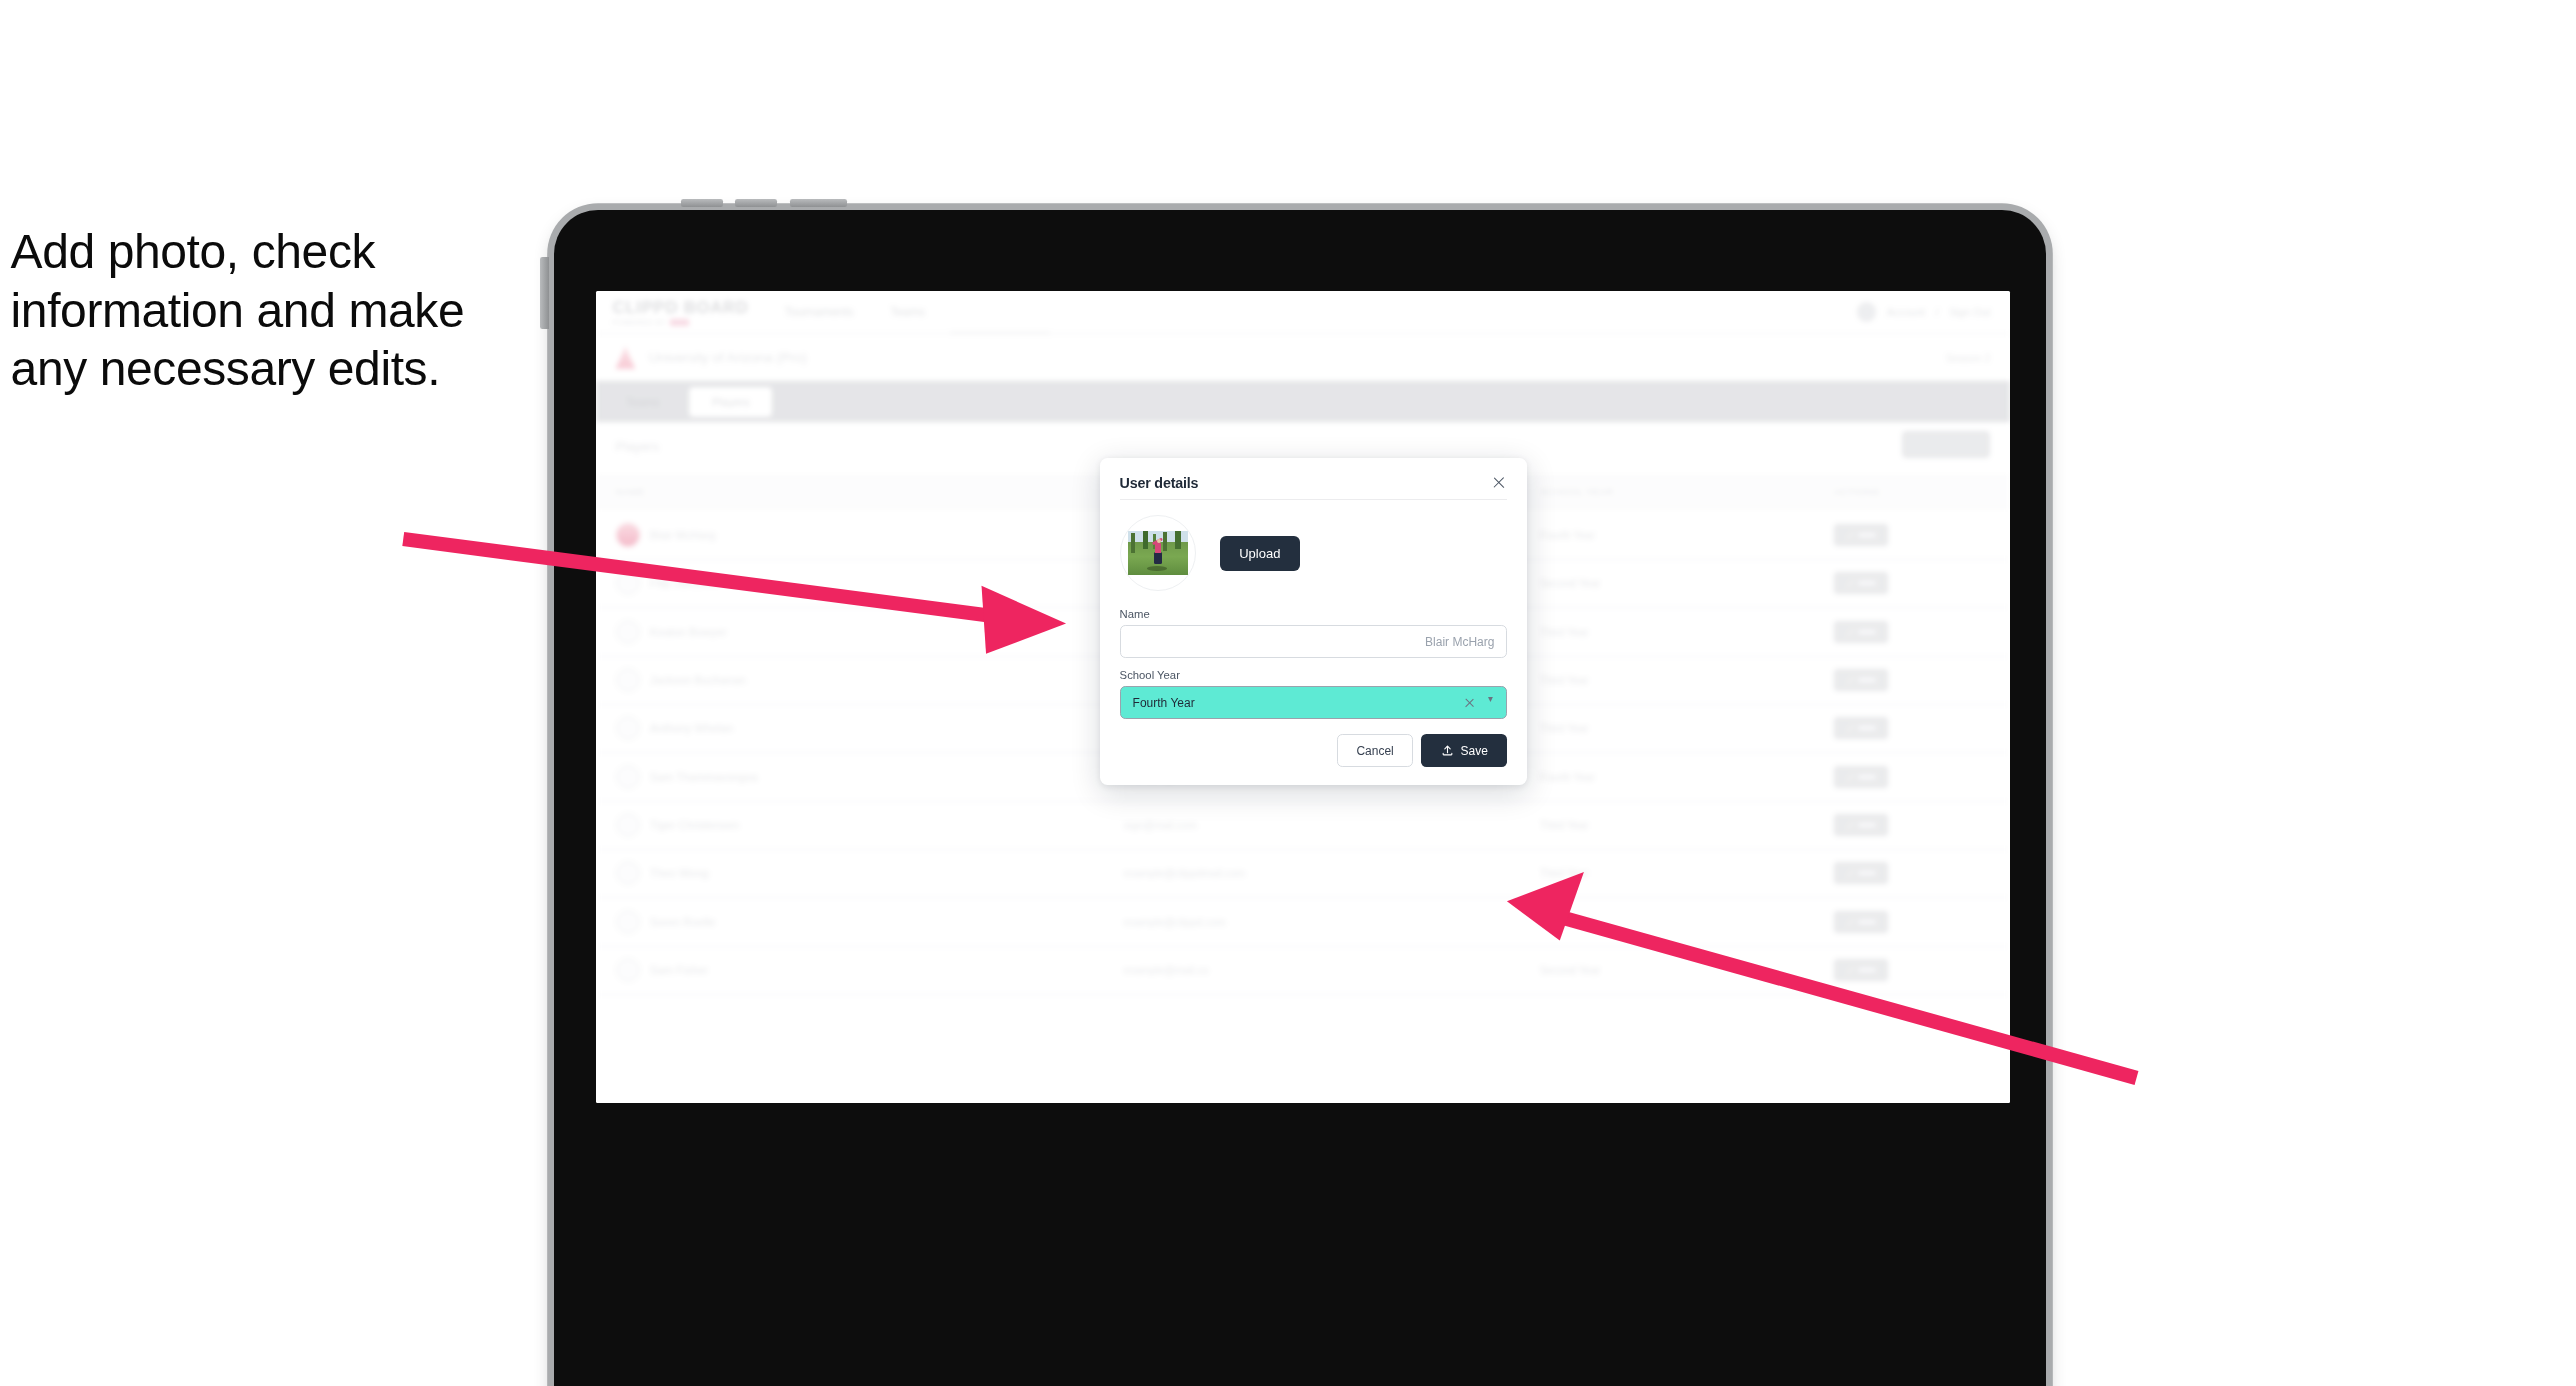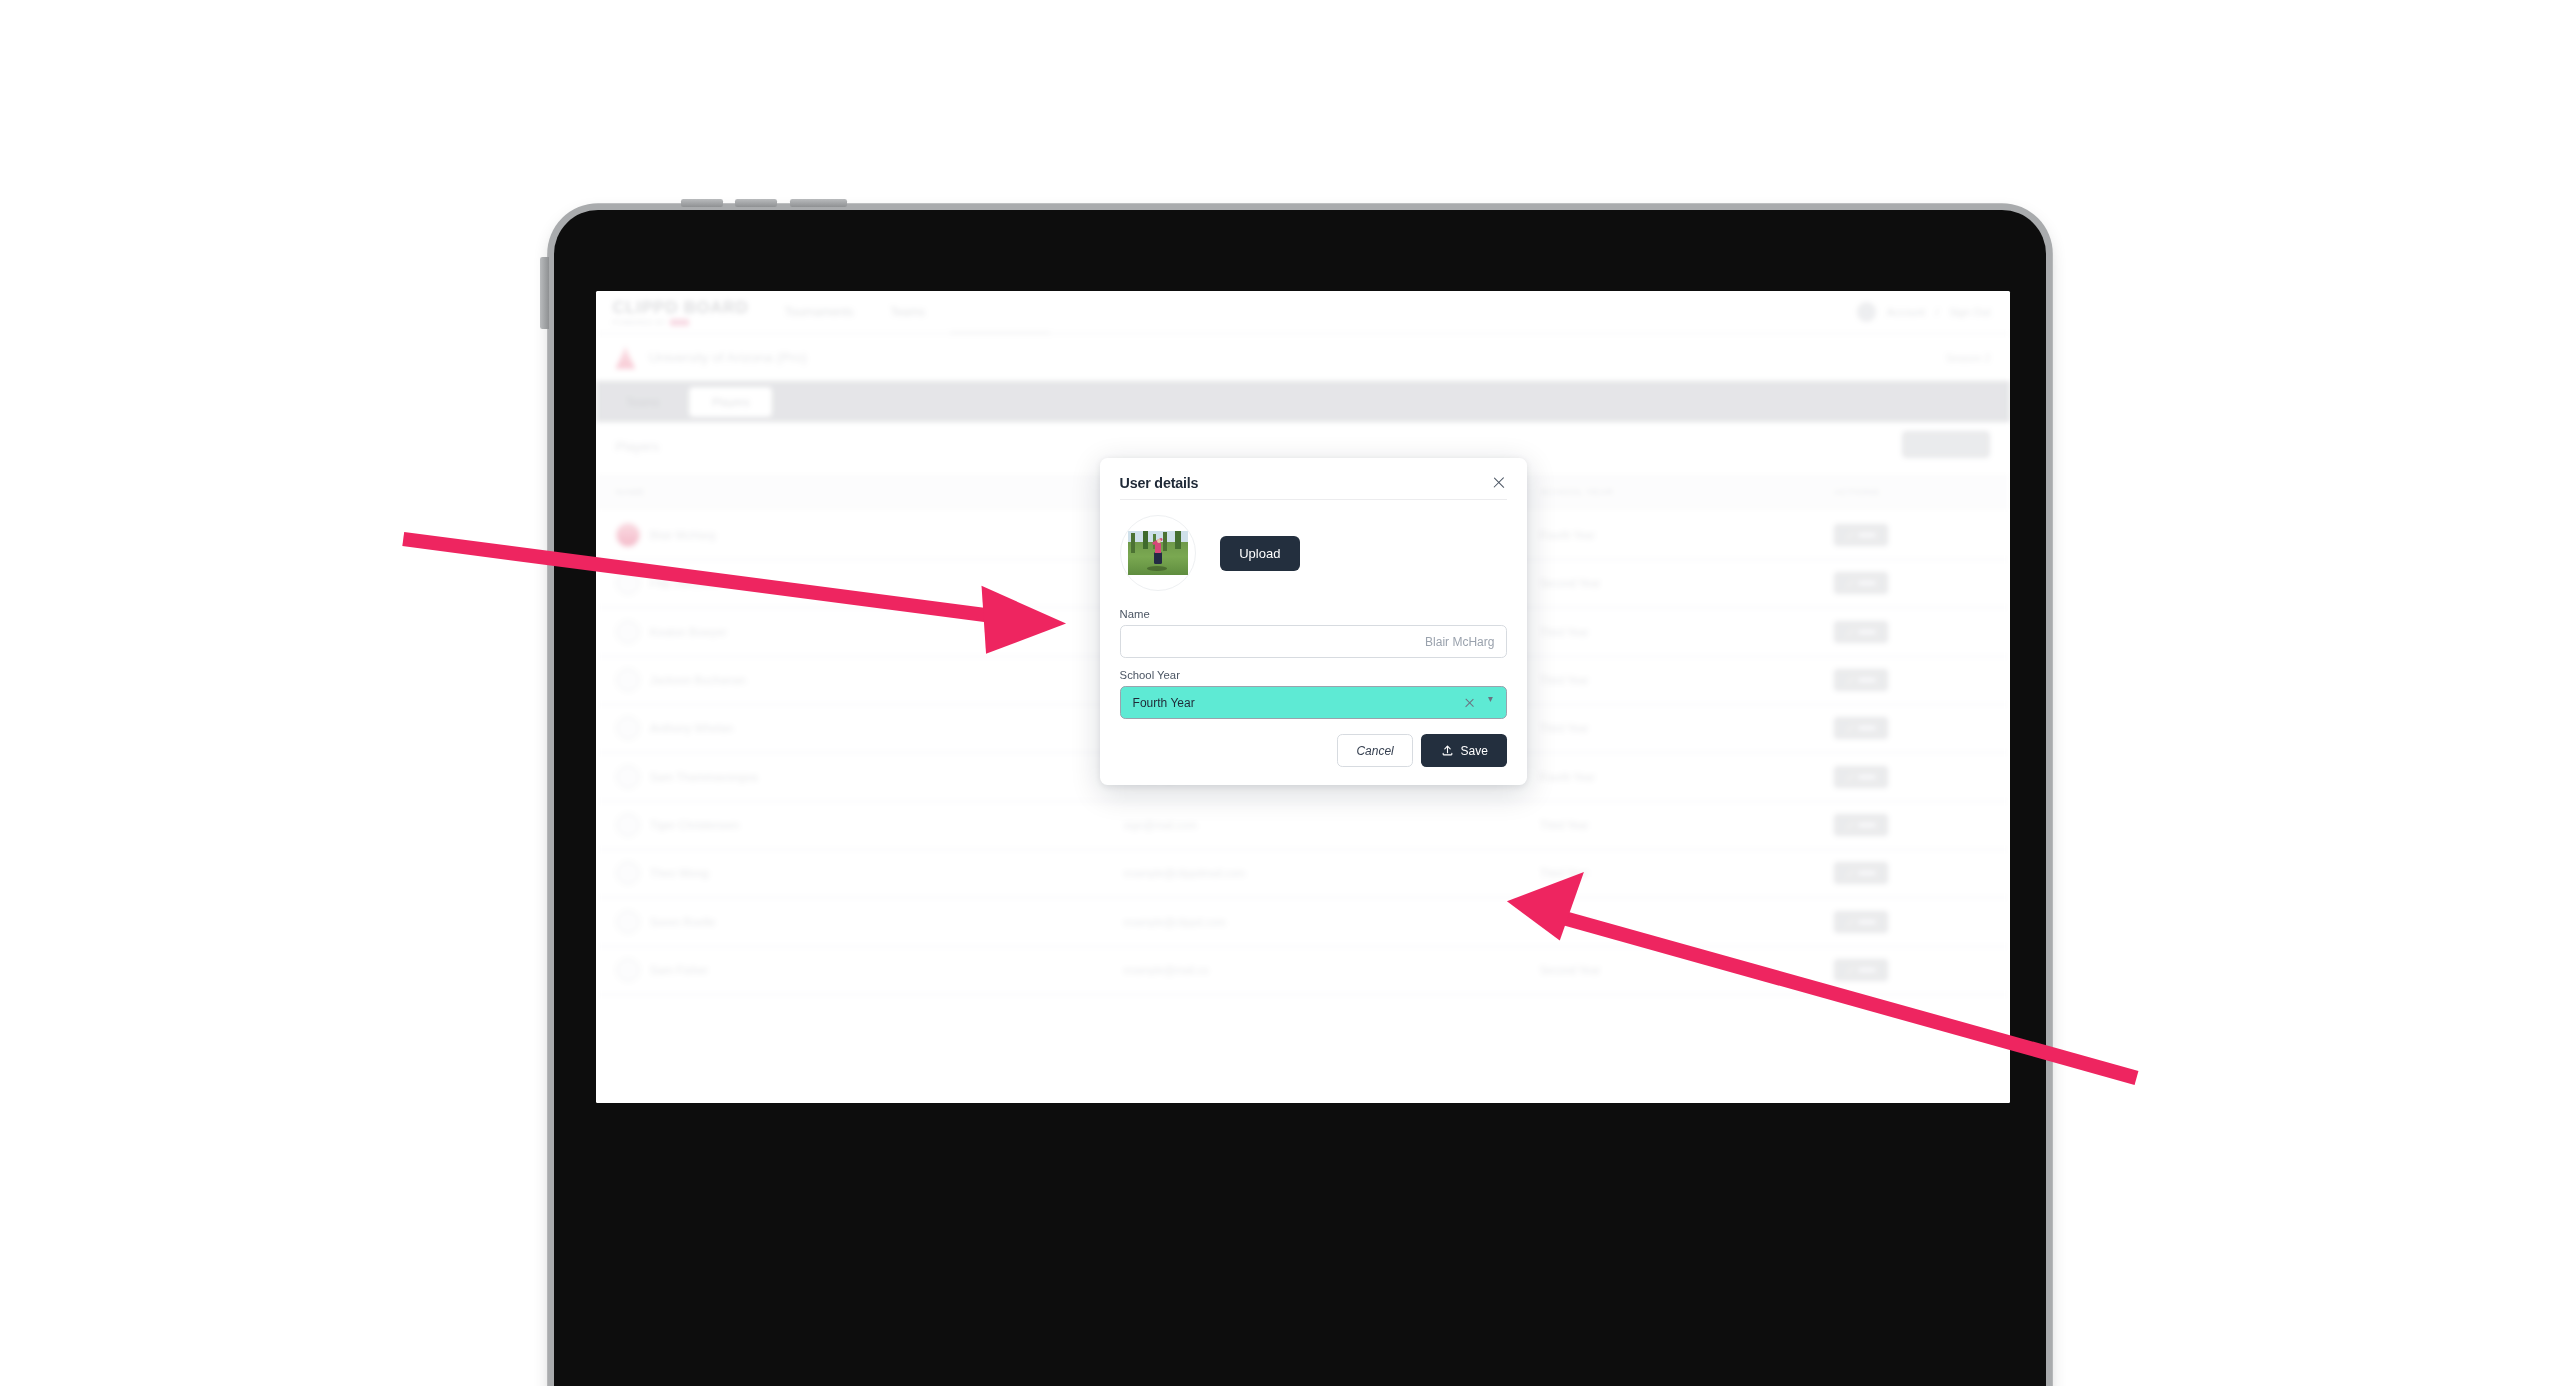--- a/index.html
+++ b/index.html
@@ -341,21 +341,20 @@
 
   .modal-actions {
     display: flex; justify-content: flex-end; gap: 8.3px;
     margin-top: 15px;
   }
   .btn-cancel {
     background: #ffffff; color: #374151;
     border: 0.8px solid #d7dbe0; border-radius: 5.3px;
     font-size: 12px; padding: 8.3px 18px; cursor: pointer;
     font-family: "Liberation Sans", sans-serif;
-    font-style: italic;
   }
   .btn-save {
     background: #232f3e; color: #ffffff;
     border: none; border-radius: 5.3px;
     font-size: 12px; padding: 8.3px 19.6px; cursor: pointer;
     display: flex; align-items: center; gap: 6.8px;
     font-family: "Liberation Sans", sans-serif;
   }
   .up-icon { display: block; }
 </style>
@@ -590,16 +589,17 @@
       <path d="M534 714 L1330 818" stroke="#EE2560" stroke-width="19" fill="none" stroke-linecap="butt"></path>
       <path d="M1412 826 L1300 776 L1306 866 Z" fill="#EE2560"></path>
     </g>
 
     <g>
       <path d="M2830 1428 L2060 1213" stroke="#EE2560" stroke-width="19" fill="none" stroke-linecap="butt"></path>
       <path d="M1996 1194 L2098 1155 L2066 1246 Z" fill="#EE2560"></path>
     </g>
   </svg>
 
+  <div class="callout" id="callout-left">Add photo, check information and make any necessary edits.</div>
 
 
 </div>
 
 
 </body></html>

